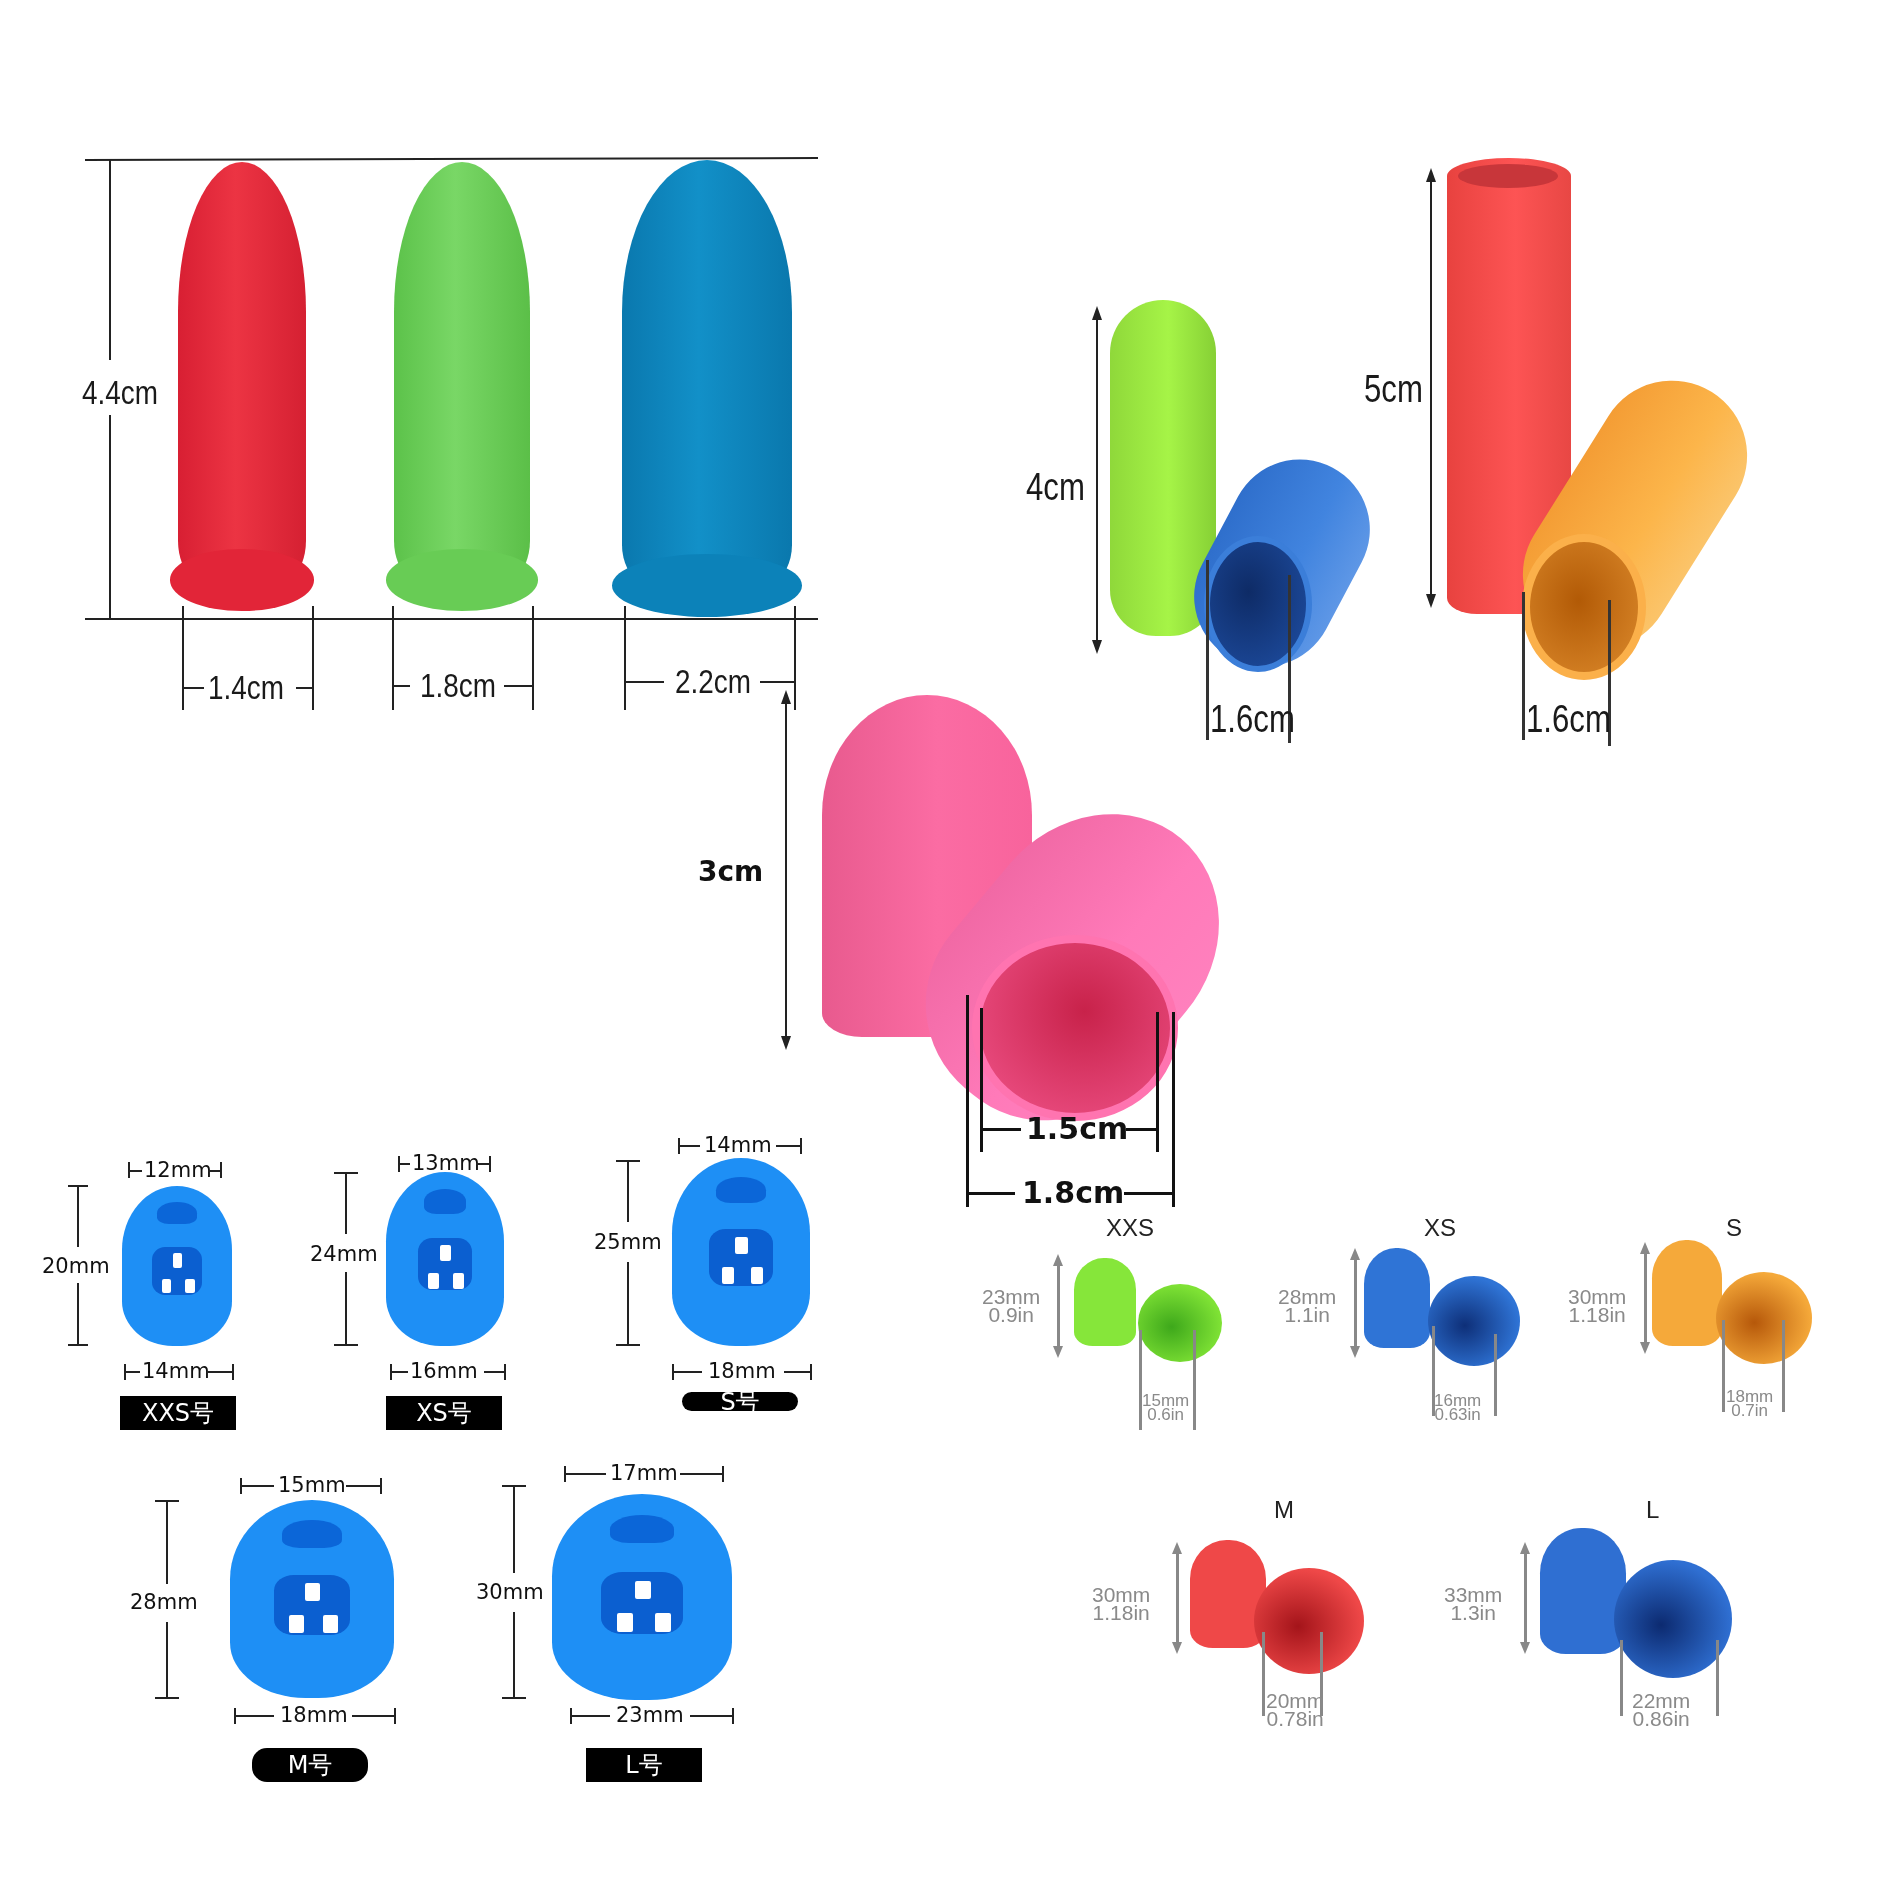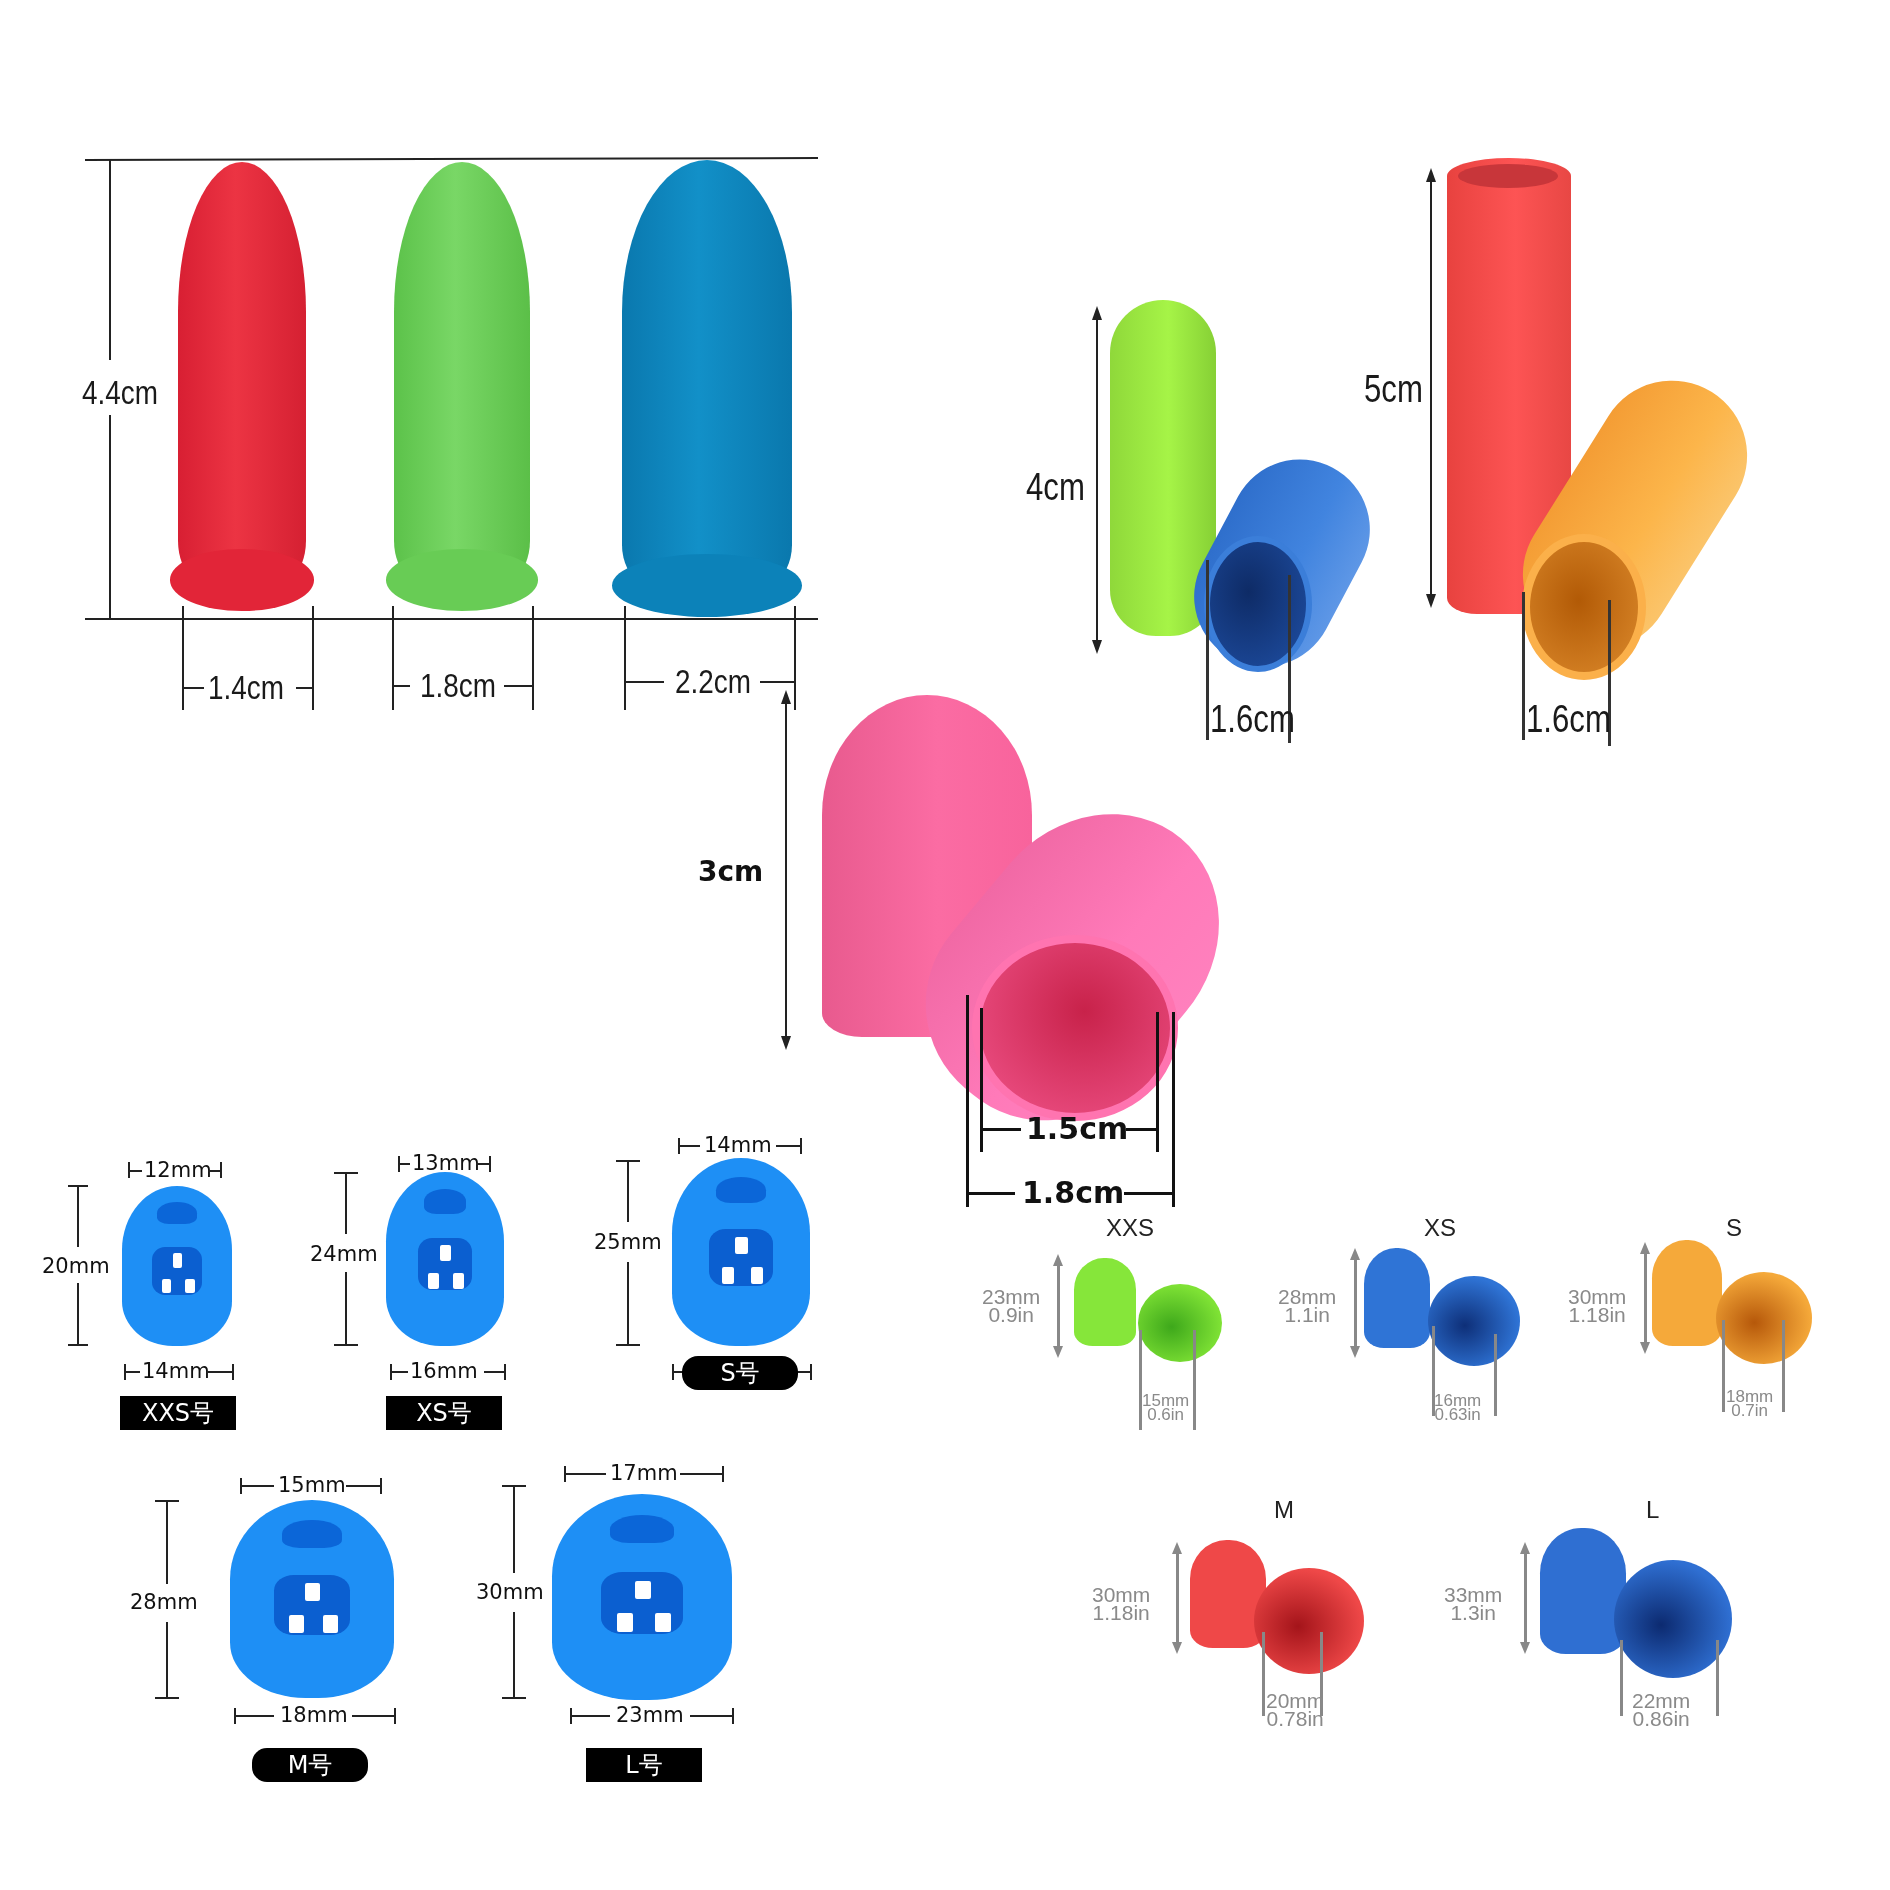--- a/index.html
+++ b/index.html
@@ -189,21 +189,21 @@
     <div class="hline" style="left:616px;top:1160px;width:24px;"></div>
     <div class="vline" style="left:627px;top:1160px;height:62px;"></div>
     <div class="lbl blk" style="left:594px;top:1232px;">25mm</div>
     <div class="vline" style="left:627px;top:1262px;height:83px;"></div>
     <div class="hline" style="left:616px;top:1344px;width:24px;"></div>
     <div class="vline" style="left:672px;top:1364px;height:16px;"></div>
     <div class="hline" style="left:672px;top:1371px;width:30px;"></div>
     <div class="lbl blk" style="left:708px;top:1361px;">18mm</div>
     <div class="hline" style="left:784px;top:1371px;width:26px;"></div>
     <div class="vline" style="left:810px;top:1364px;height:16px;"></div>
-    <div class="tag" style="left:682px;top:1356px;width:116px;height:34px;border-radius:16px;">S号</div>
+    <div class="tag" style="left:682px;top:1392px;width:116px;height:19px;border-radius:16px;">S号</div>
   </div>
 
   <div>
     <div class="vline" style="left:240px;top:1478px;height:16px;"></div>
     <div class="hline" style="left:240px;top:1485px;width:34px;"></div>
     <div class="lbl blk" style="left:278px;top:1475px;">15mm</div>
     <div class="hline" style="left:346px;top:1485px;width:34px;"></div>
     <div class="vline" style="left:380px;top:1478px;height:16px;"></div>
     <div class="thimble" style="left:230px;top:1500px;width:164px;height:198px;">
       <div class="top-hole"></div>

